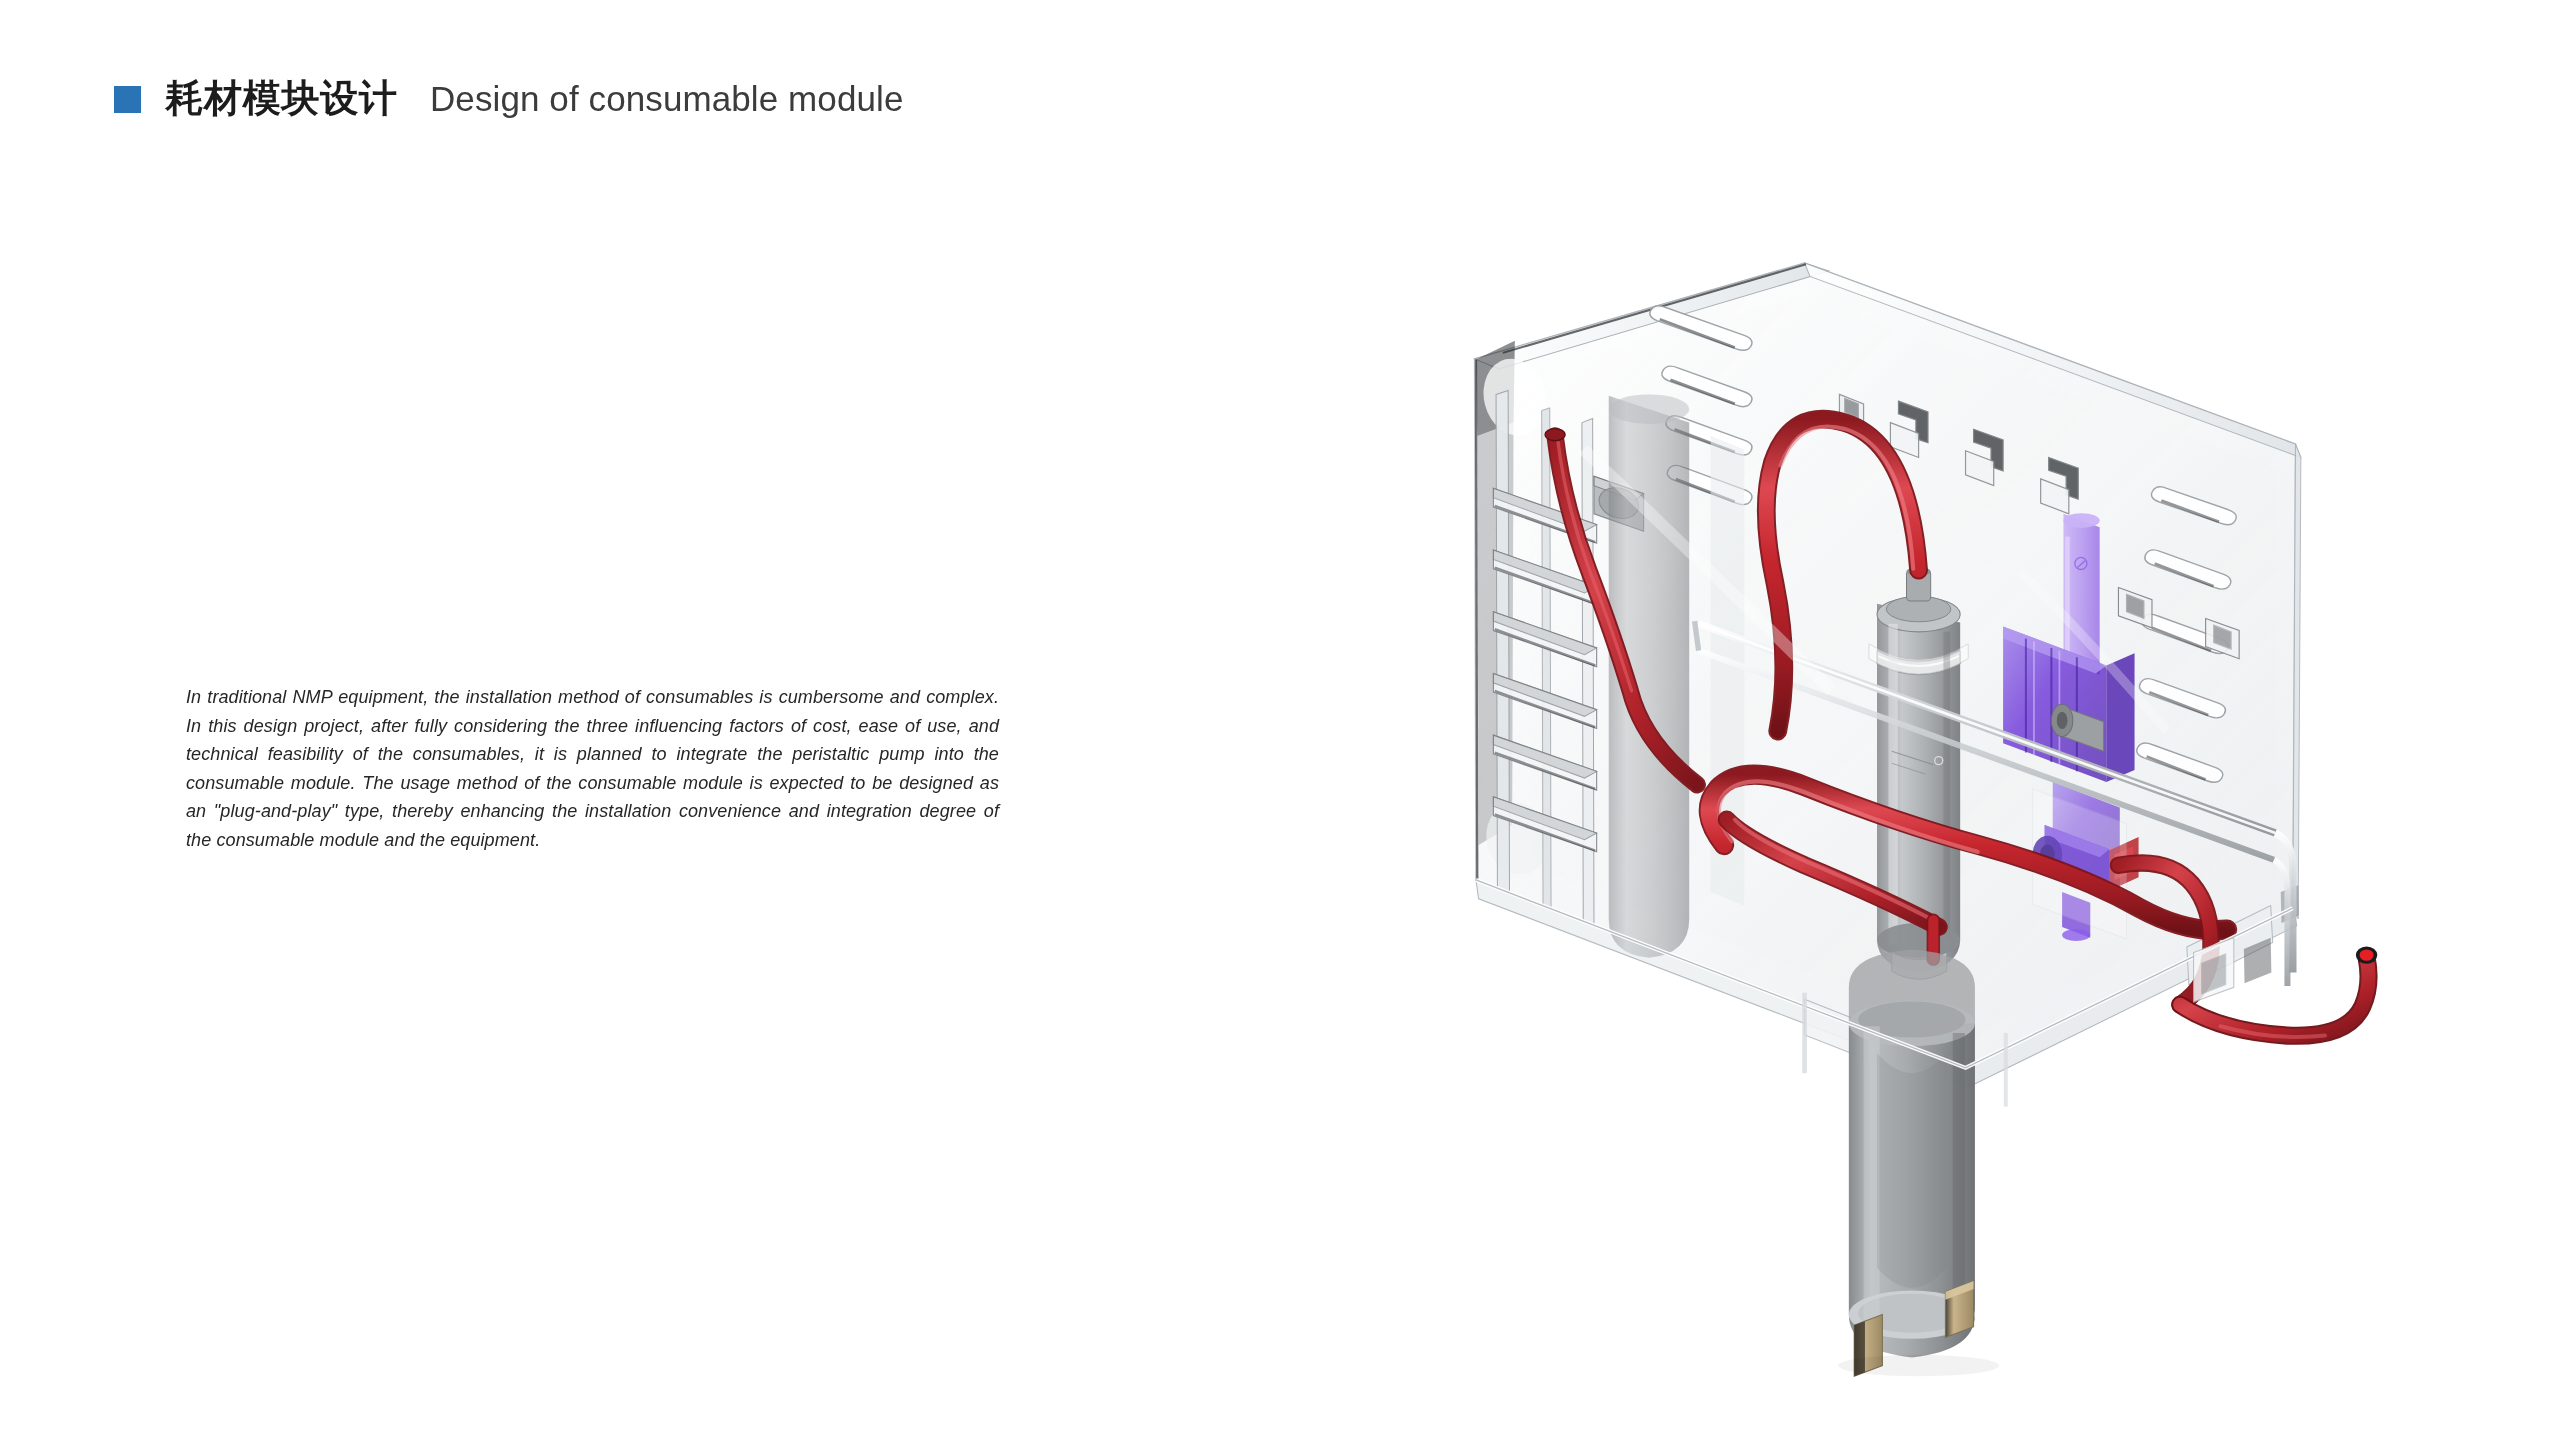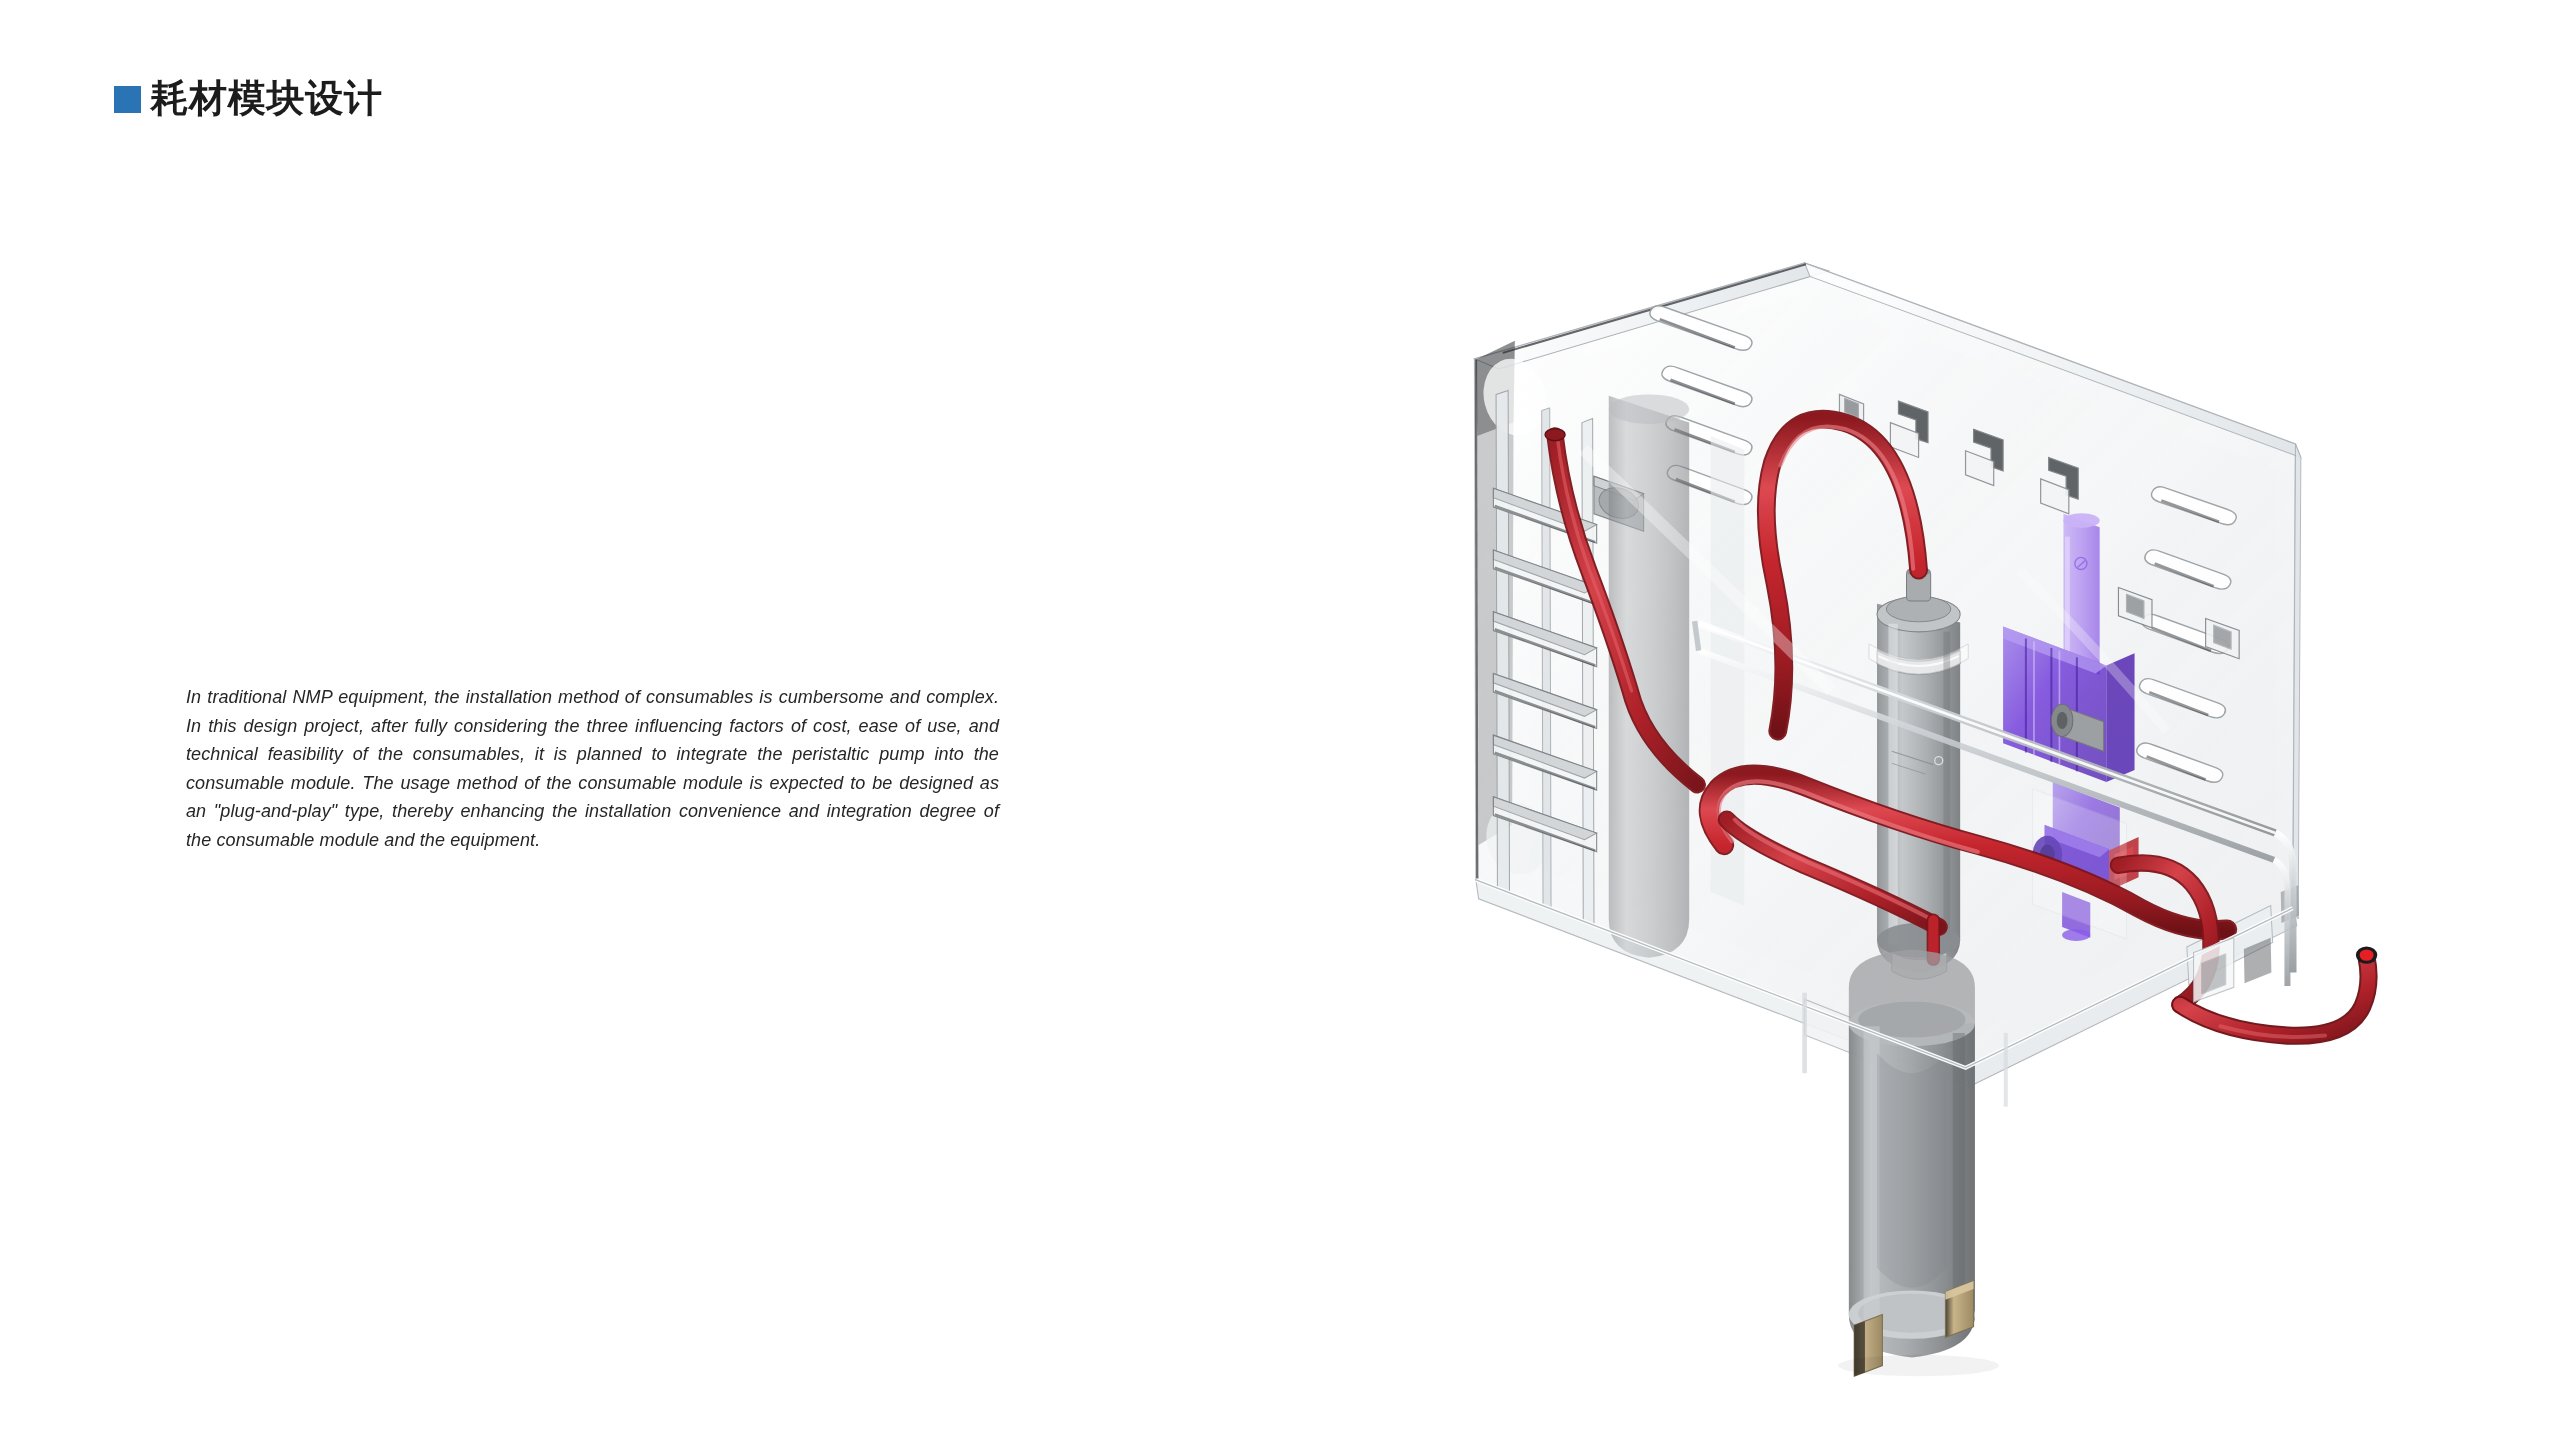--- a/index.html
+++ b/index.html
@@ -17,21 +17,21 @@
     -webkit-font-smoothing: antialiased;
   }
 
   
   .header {
     position: absolute;
     left: 114px;
     top: 79px;
     display: flex;
     align-items: center;
-    gap: 0px;
+    gap: 15px;
     white-space: nowrap;
   }
   .header-marker {
     width: 27px;
     height: 27px;
     background: #2a74b5;
     flex: 0 0 auto;
     margin-right: 9.4px;
     margin-top: 2px;
   }
@@ -97,20 +97,21 @@
     width: 100%;
     height: 100%;
   }
 </style>
 </head>
 <body>
 
 <div class="header">
   <div class="header-marker"></div>
   <div class="header-title-cn">耗材模块设计</div>
+  <div class="header-title-en">Design of consumable module</div>
 </div>
 
 <div class="text-block">
   <p class="para-en">In traditional NMP equipment, the installation method of consumables is cumbersome and complex. In this design project, after fully considering the three influencing factors of cost, ease of use, and technical feasibility of the consumables, it is planned to integrate the peristaltic pump into the consumable module. The usage method of the consumable module is expected to be designed as an "plug-and-play" type, thereby enhancing the installation convenience and integration degree of the consumable module and the equipment.</p>
 </div>
 
 <div class="render-area">
 <svg viewBox="0 0 1500 1800" xmlns="http://www.w3.org/2000/svg">
   <defs>
     <linearGradient id="gFace" x1="0" y1="0" x2="1" y2="1">

